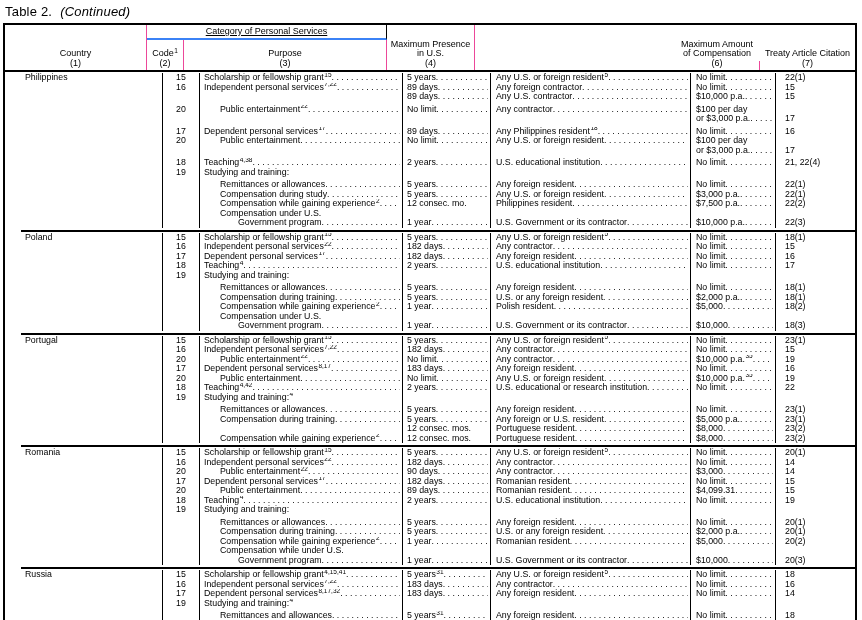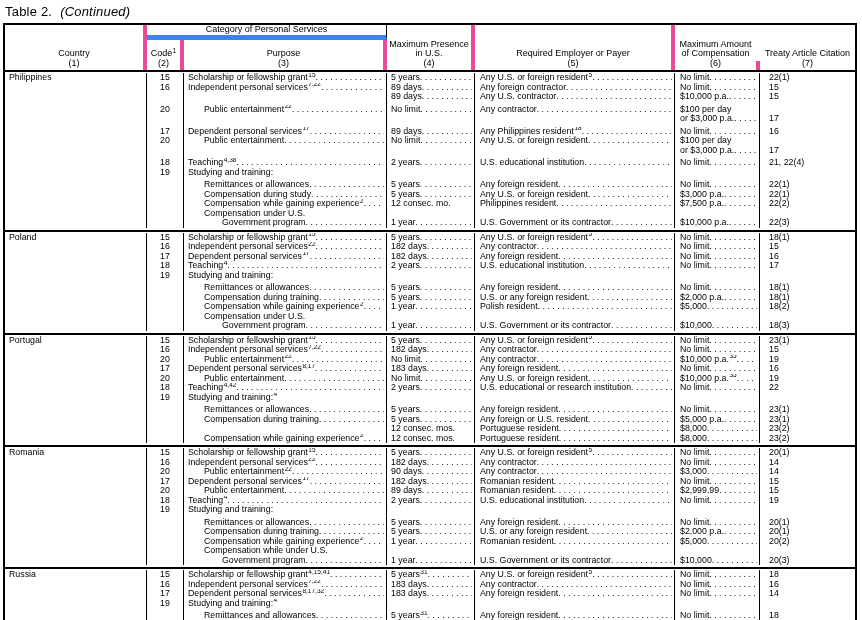--- a/index.html
+++ b/index.html
@@ -17,40 +17,40 @@
 
   
   .hdr{
     display:grid;
     grid-template-columns:142px 37px 203px 88px 200px 85px 95px;
     grid-template-rows:15px 30px;
     border-bottom:2px solid #000;
     font-size:9px;text-align:center;
   }
   .hcell{
-    border-right:4px solid #ec4899;
+    border-right:1px solid #ec4899;
     display:flex;flex-direction:column;justify-content:flex-end;
     padding:1px 1px 2px 1px;box-sizing:border-box;line-height:9.5px;
   }
   .h-country{grid-column:1;grid-row:1/3;}
   .h-catspan{
     grid-column:2/4;grid-row:1;
-    border-right:1px solid #000;border-bottom:5px solid #3b82f6;
-    display:flex;align-items:center;justify-content:center;line-height:9.5px;
+    border-right:1px solid #000;border-bottom:2px solid #3b82f6;
+    display:flex;align-items:center;justify-content:center;line-height:9.5px;text-decoration:underline;
   }
   .h-code{grid-column:2;grid-row:2;}
   .h-purpose{grid-column:3;grid-row:2;}
   .h-presence{grid-column:4;grid-row:1/3;}
   .h-payer{grid-column:5;grid-row:1/3;}
   .h-amount{grid-column:6;grid-row:1/3;margin-top:36px;}
   .h-cit{grid-column:7;grid-row:1/3;border-right:none;justify-content:flex-end;}
   .hnum{margin-top:0;}
 
   
-  .sec{border-bottom:2px solid #000;padding:1px 0 2px 0;}
+  .sec{border-bottom:2px solid #000;padding:1px 0 2px 0;margin-left:16px;}
   .sec:last-child{border-bottom:none;}
   .row{
     display:grid;
     grid-template-columns:142px 37px 203px 88px 200px 85px 95px;
     font-size:8.8px;line-height:9.5px;
   }
   .row.spacer{height:3px;line-height:3px;}
   .cell{
     border-right:1px solid #000;
     display:flex;align-items:baseline;
@@ -95,24 +95,20 @@
         <div class="hnum">(2)</div>
       </div>
       <div class="hcell h-purpose">
         <div>Purpose</div>
         <div class="hnum">(3)</div>
       </div>
       <div class="hcell h-presence">
         <div>Maximum Presence in U.S.</div>
         <div class="hnum">(4)</div>
       </div>
-      <div class="hcell h-payer">
-        <div>Required Employer or Payer</div>
-        <div class="hnum">(5)</div>
-      </div>
       <div class="hcell h-amount">
         <div>Maximum Amount of Compensation</div>
         <div class="hnum">(6)</div>
       </div>
       <div class="hcell h-cit">
         <div>Treaty Article Citation</div>
         <div class="hnum">(7)</div>
       </div>
     </div>
 
@@ -1070,21 +1066,21 @@
             </div>
             <div class="cell c-presence">
               <span class="tx">89 days</span>
               <span class="lead"></span>
             </div>
             <div class="cell c-payer">
               <span class="tx">Romanian resident</span>
               <span class="lead"></span>
             </div>
             <div class="cell c-amount">
-              <span class="tx">$2,999.99</span>
+              <span class="tx">$4,099.31</span>
               <span class="lead"></span>
             </div>
             <div class="cell c-cit">
               <span class="tx">15</span>
             </div>
           </div>
           <div class="row">
             <div class="cell c-country"></div>
             <div class="cell c-code">
               <span class="tx">18</span>

